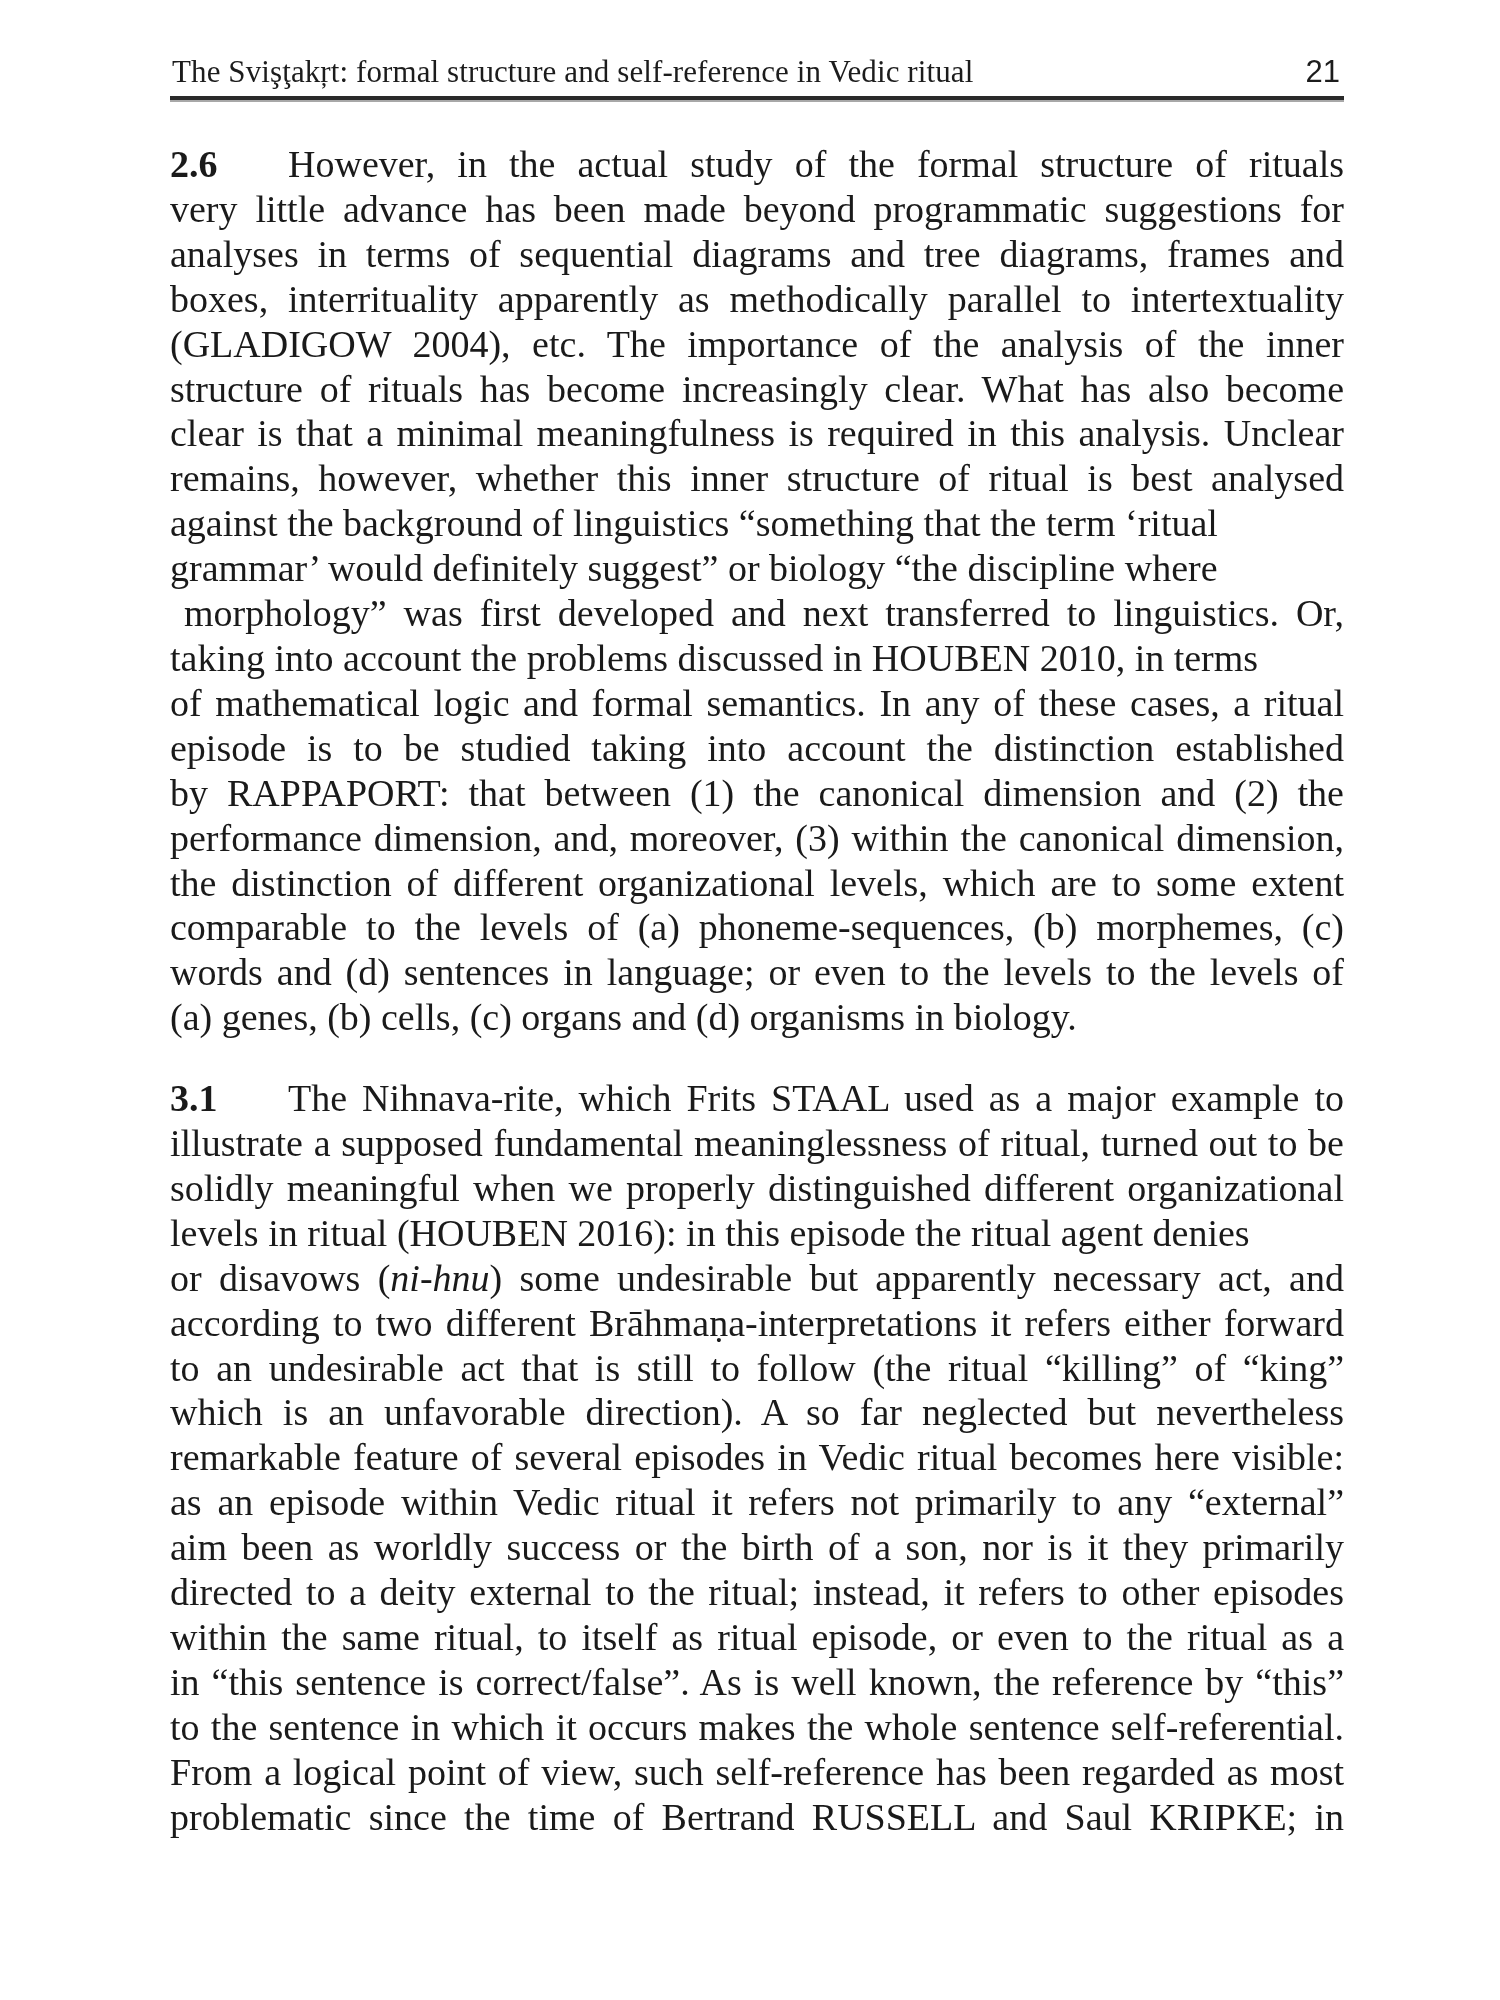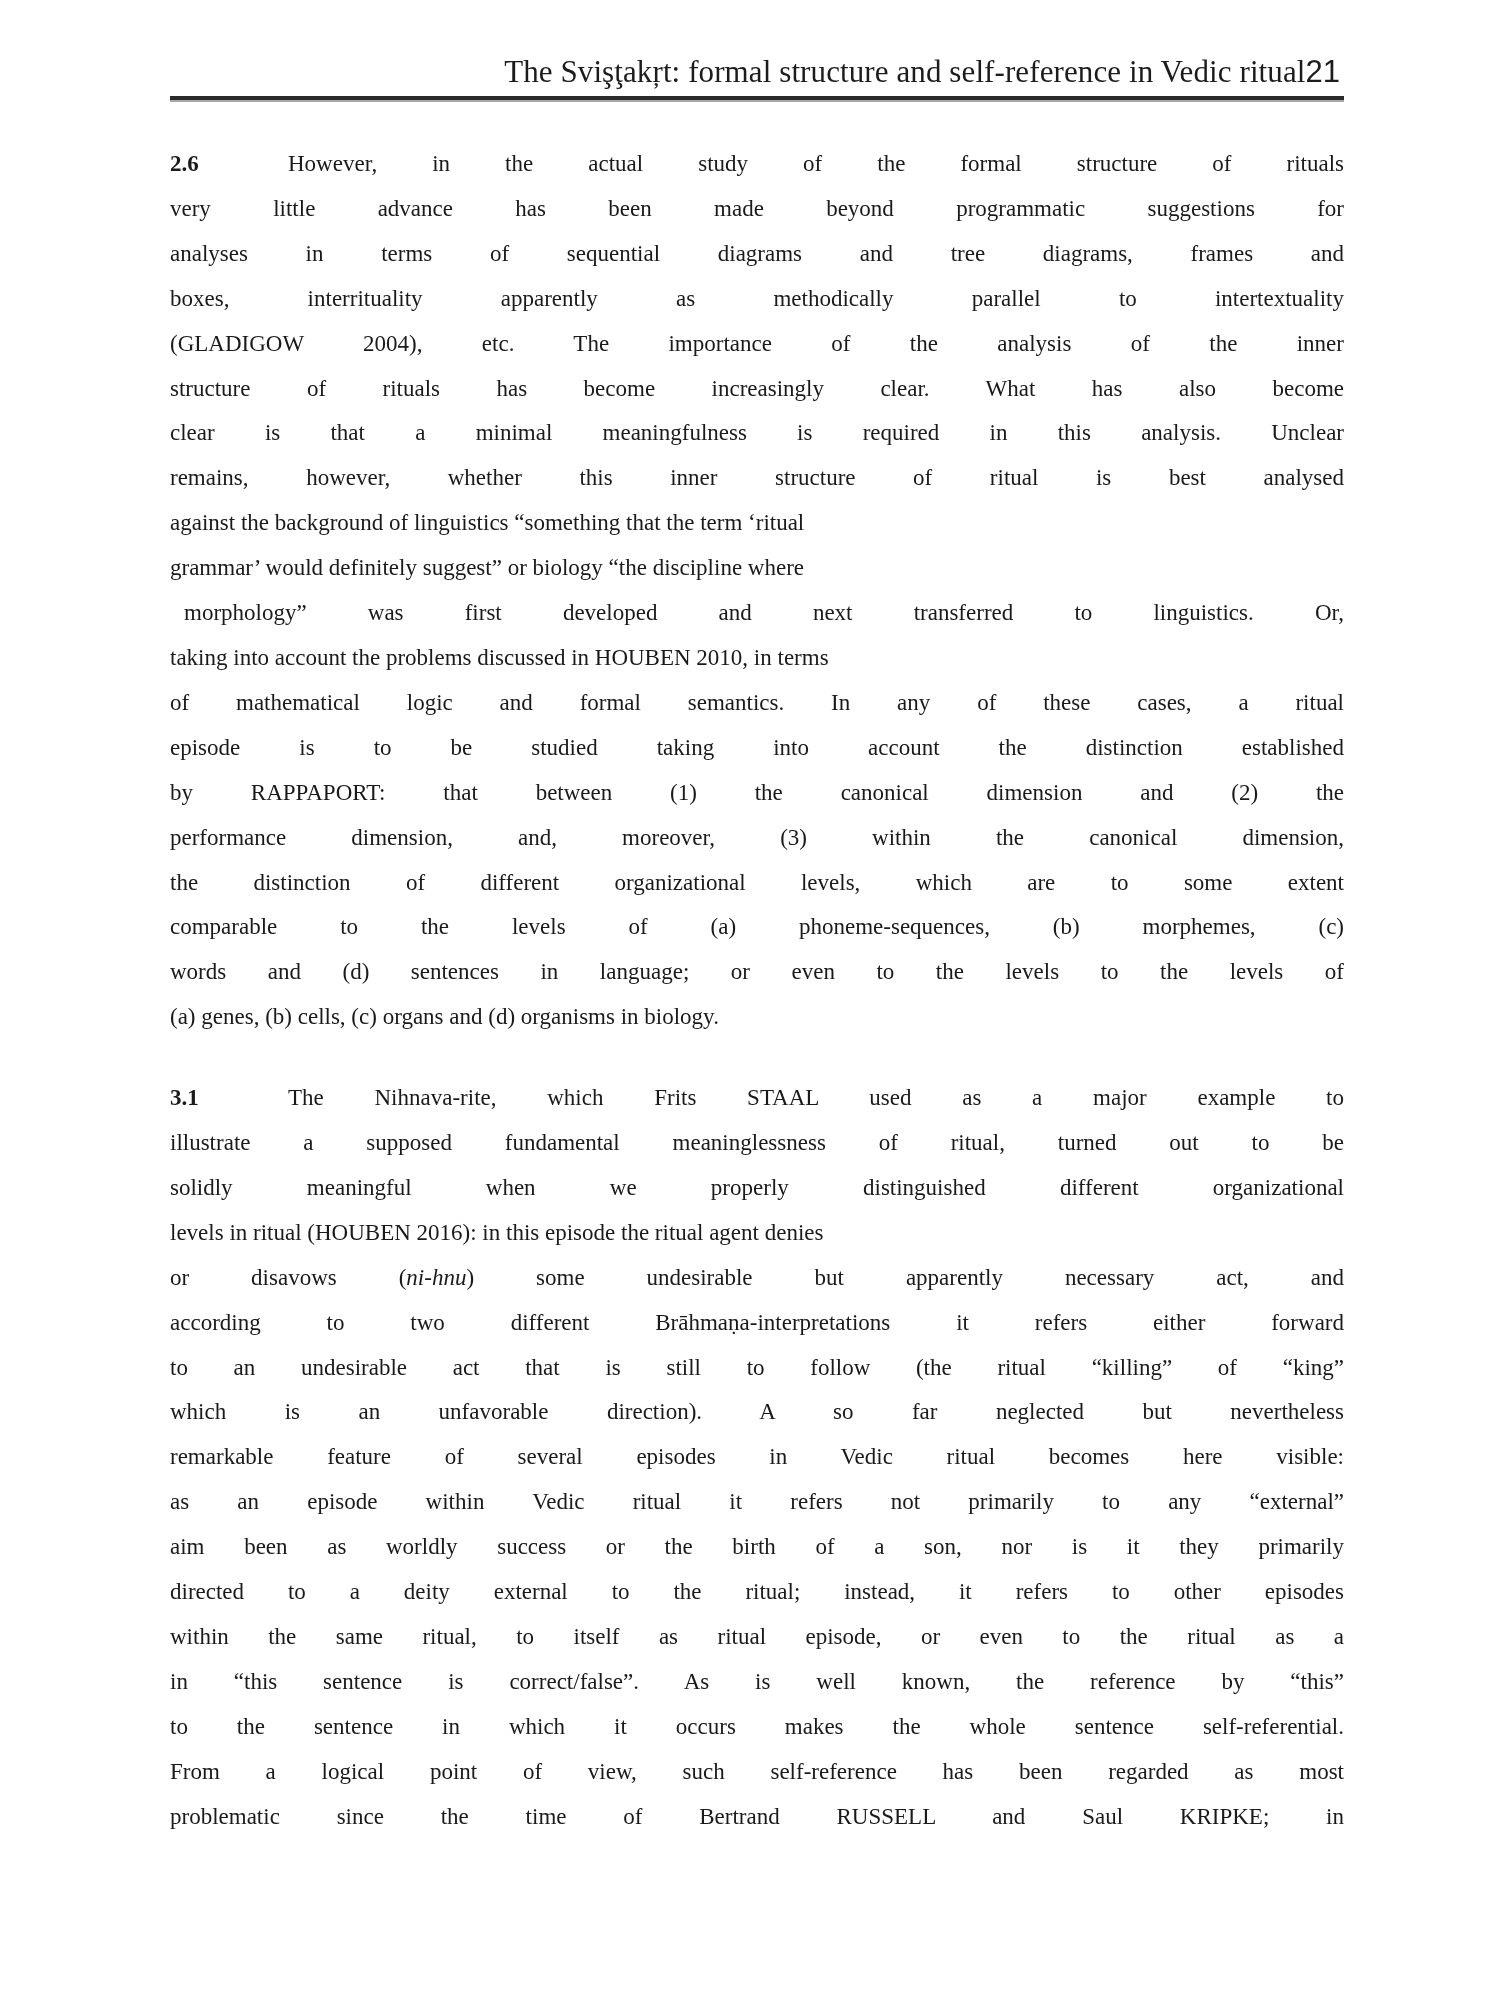--- a/index.html
+++ b/index.html
@@ -16,21 +16,21 @@
       font-family: "Liberation Serif", "DejaVu Serif", serif;
     }
     .page {
       position: absolute;
       left: 170px;
       top: 48px;
       width: 1174px;
     }
     .running-head {
       display: flex;
-      justify-content: flex-end;
+      justify-content: space-between;
       align-items: flex-end;
       height: 44px;
       padding: 0 2px 0 2px;
     }
     .running-title {
       font-family: "Liberation Serif", serif;
       font-size: 31px;
       letter-spacing: 0.1px;
       color: #1c1c1c;
       line-height: 40px;
@@ -42,21 +42,21 @@
       line-height: 40px;
       padding-right: 2px;
     }
     .head-rule {
       margin-top: 4px;
       height: 4px;
       background: #2a2a2a;
       border-bottom: 2px solid #a8a8a8;
     }
     .para {
-      font-size: 23px;
+      font-size: 38px;
       line-height: 44.9px;
       text-align: justify;
       margin: 0;
       color: #1a1a1a;
     }
     .para-26 {
       margin-top: 40px;
     }
     .para-31 {
       margin-top: 36px;

